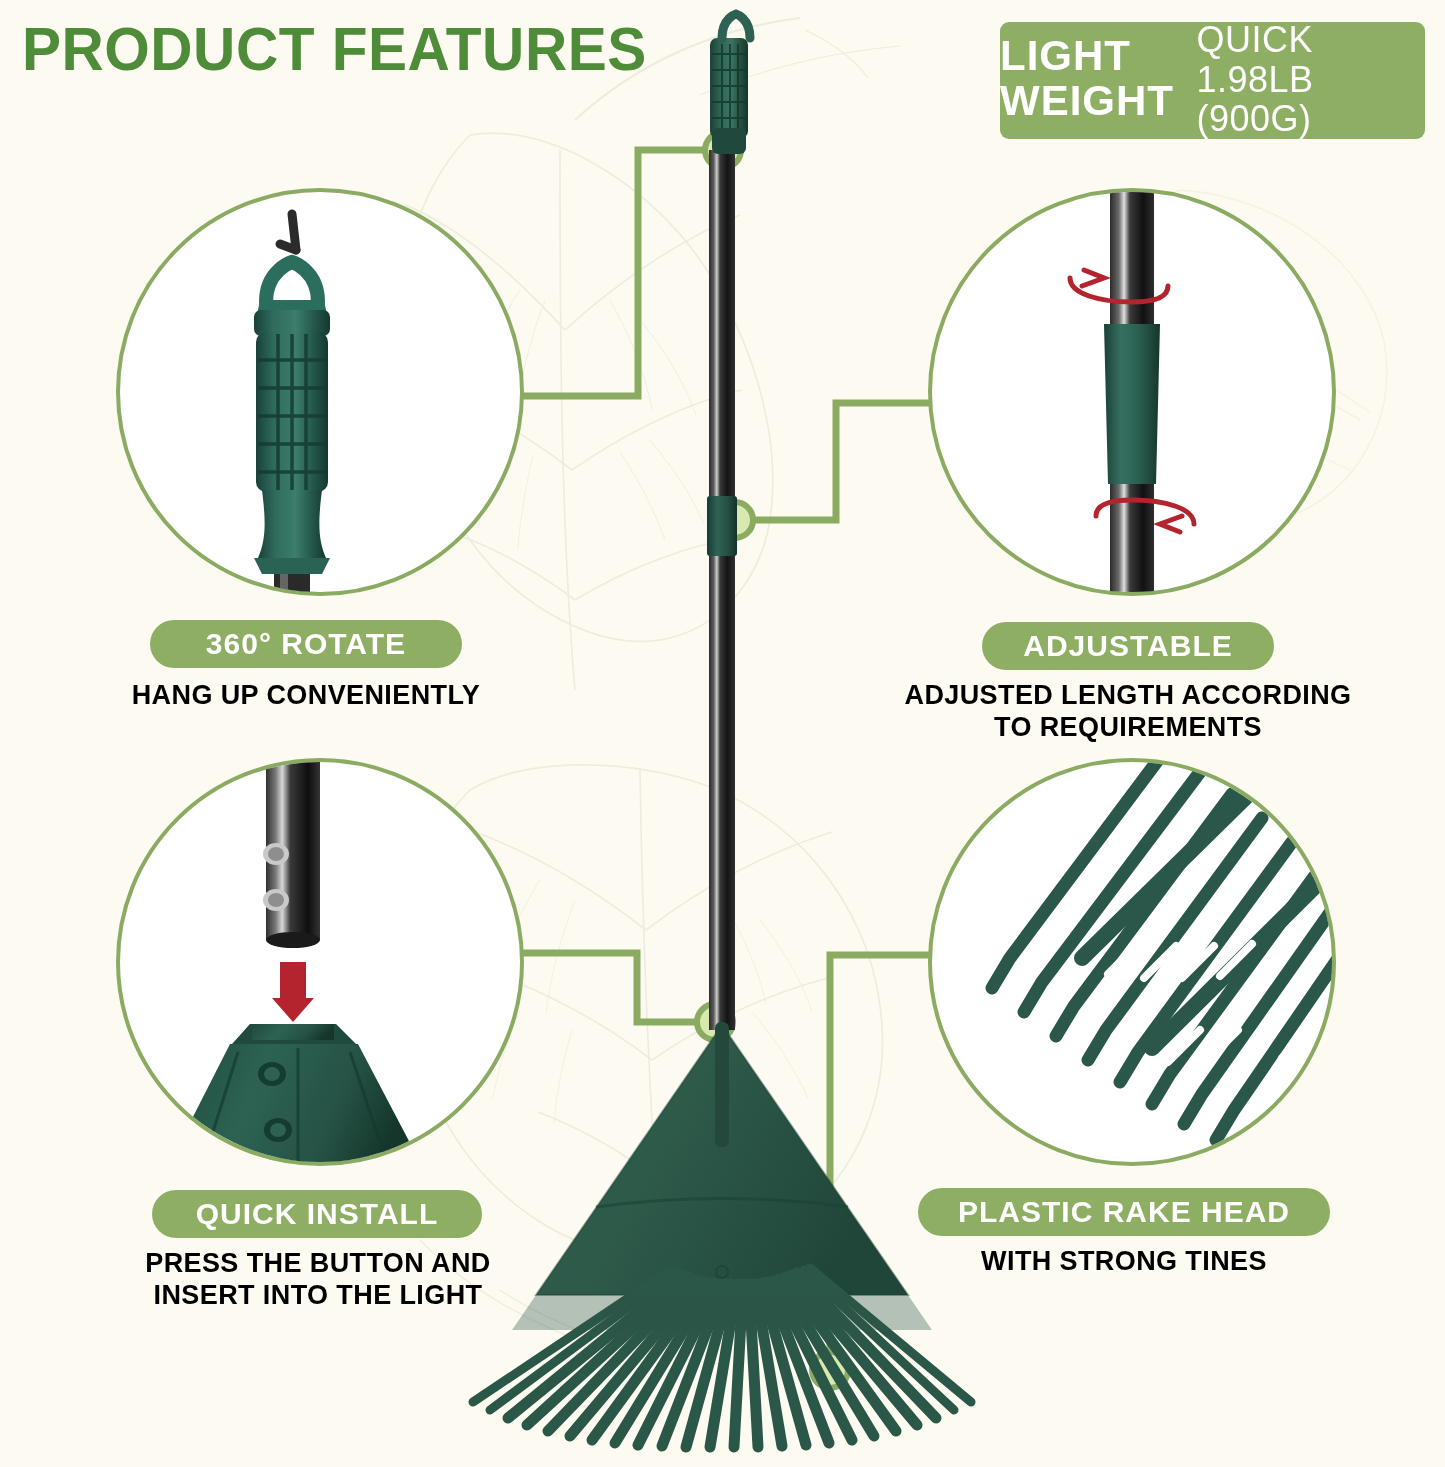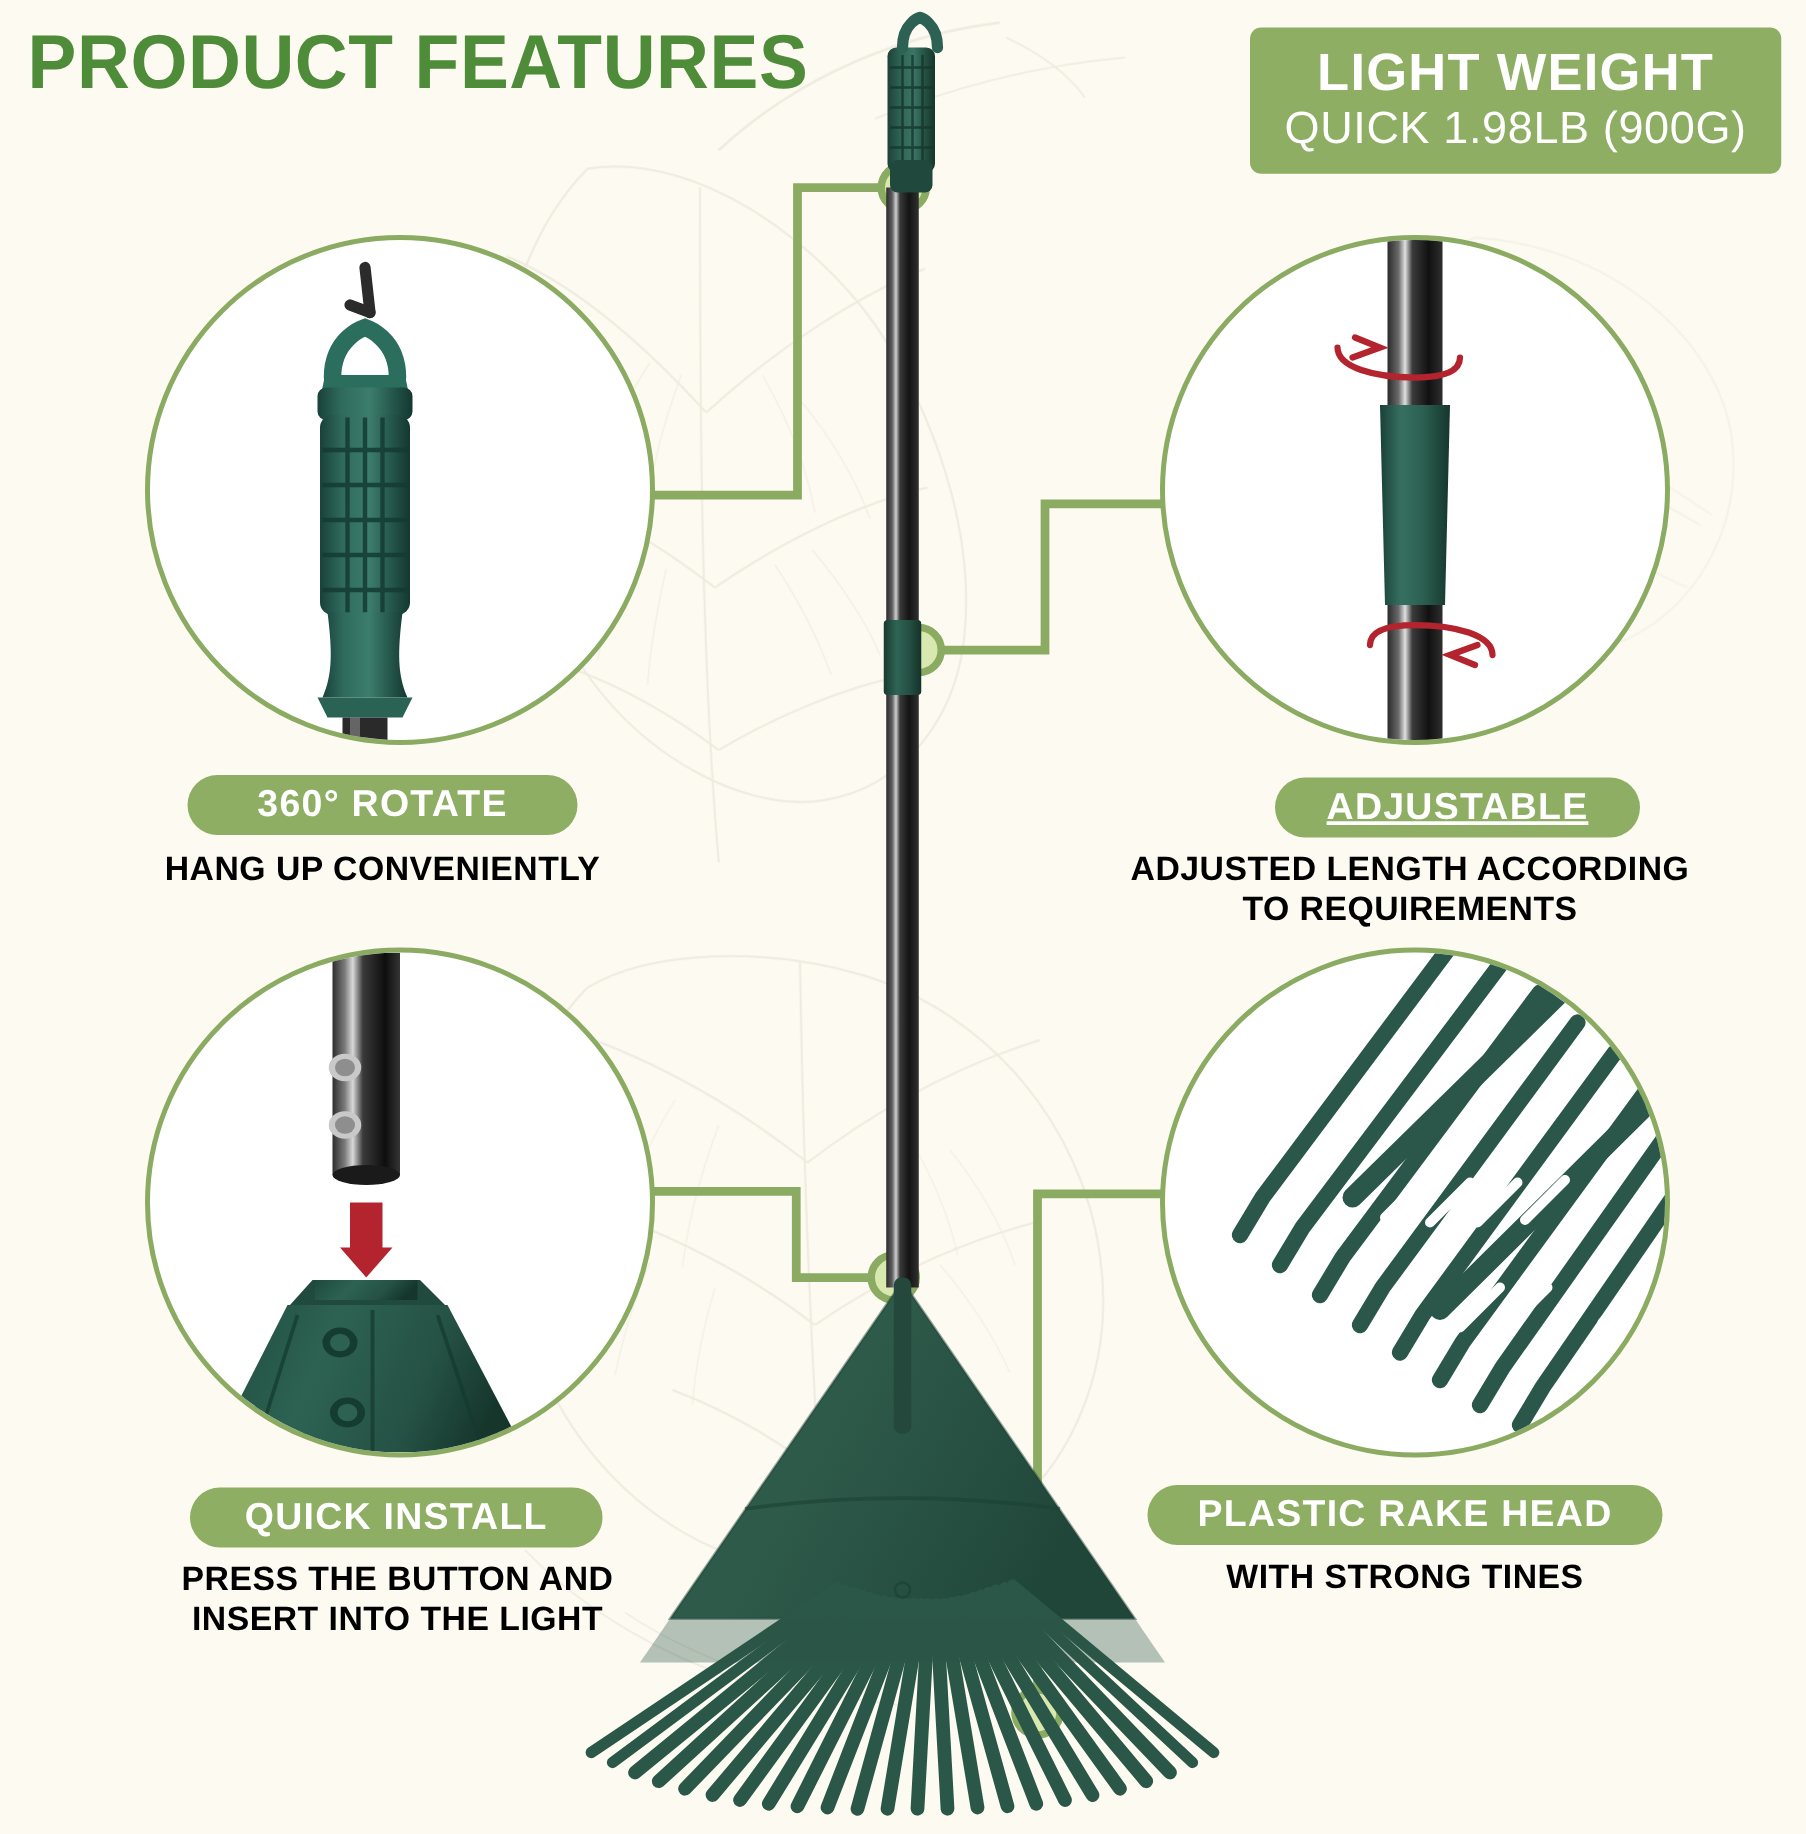--- a/index.html
+++ b/index.html
@@ -21,21 +21,21 @@
     position:absolute;left:22px;top:14px;
     font-size:61px;font-weight:700;letter-spacing:.5px;
     color:#4f8c3a;
     font-family:"Liberation Sans", sans-serif;
     transform:scaleX(.96);transform-origin:left top;
     white-space:nowrap;
   }
   .weight-badge{
     position:absolute;left:1000px;top:22px;width:425px;height:117px;
     background:#8eae63;border-radius:9px;
-    display:flex;flex-direction:column;align-items:center;justify-content:center;
+    display:flex;flex-direction:row;align-items:center;justify-content:center;
     box-sizing:border-box;padding-bottom:4px;
   }
   .weight-badge .l1{color:#ffffff;font-size:42px;font-weight:700;letter-spacing:1px;line-height:1.05;}
   .weight-badge .l2{color:#ffffff;font-size:36px;font-weight:400;letter-spacing:.5px;line-height:1.1;margin-top:2px;}
   .circle{
     position:absolute;border-radius:50%;
     background:#ffffff;border:4px solid #8aab61;
     overflow:hidden;
   }
   .cap-pill{
@@ -318,21 +318,21 @@
       <g stroke="#b4242e" stroke-width="5" fill="none" stroke-linecap="round">
         <path d="M138 86 C138 102 168 110 200 110 C232 110 236 100 236 94"></path>
         <path d="M152 78 L172 86 L150 94" stroke-width="5"></path>
       </g>
       <g stroke="#b4242e" stroke-width="5" fill="none" stroke-linecap="round">
         <path d="M262 332 C262 316 232 308 200 308 C168 308 164 318 164 324"></path>
         <path d="M248 340 L228 332 L250 324" stroke-width="5"></path>
       </g>
     </svg>
   </div>
-  <div class="cap-pill" style="left:1020px;top:622px;width:292px;text-decoration:underline;">ADJUSTABLE</div>
+  <div class="cap-pill" style="left:982px;top:622px;width:292px;">ADJUSTABLE</div>
   <div class="cap-sub" style="left:880px;top:680px;width:496px;">ADJUSTED LENGTH ACCORDING
 TO REQUIREMENTS</div>
 
   <div class="circle" style="left:116px;top:758px;width:400px;height:400px;">
     <svg viewBox="0 0 400 400" width="400" height="400">
       <defs>
         <linearGradient id="g3p" x1="0" y1="0" x2="1" y2="0">
           <stop offset="0%" stop-color="#2e2e2e"></stop>
           <stop offset="18%" stop-color="#7a7a7a"></stop>
           <stop offset="30%" stop-color="#d8d8d8"></stop>

